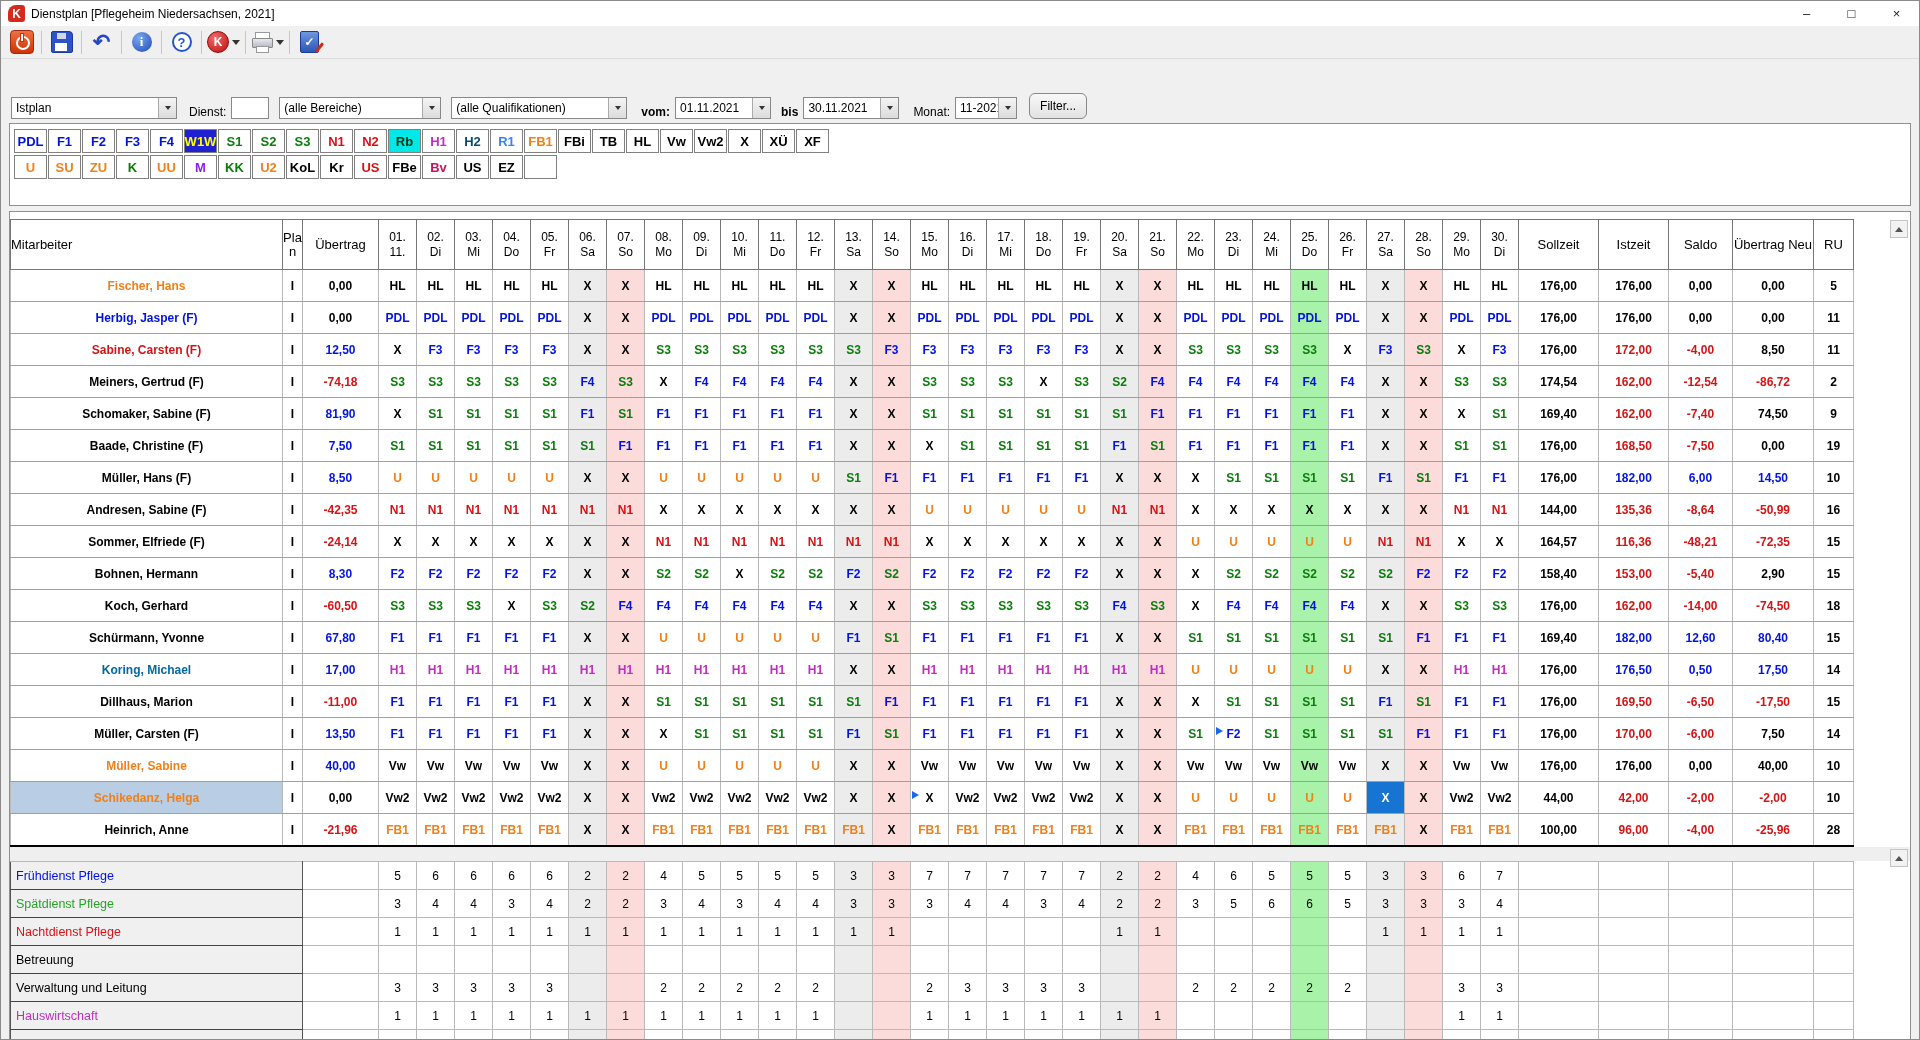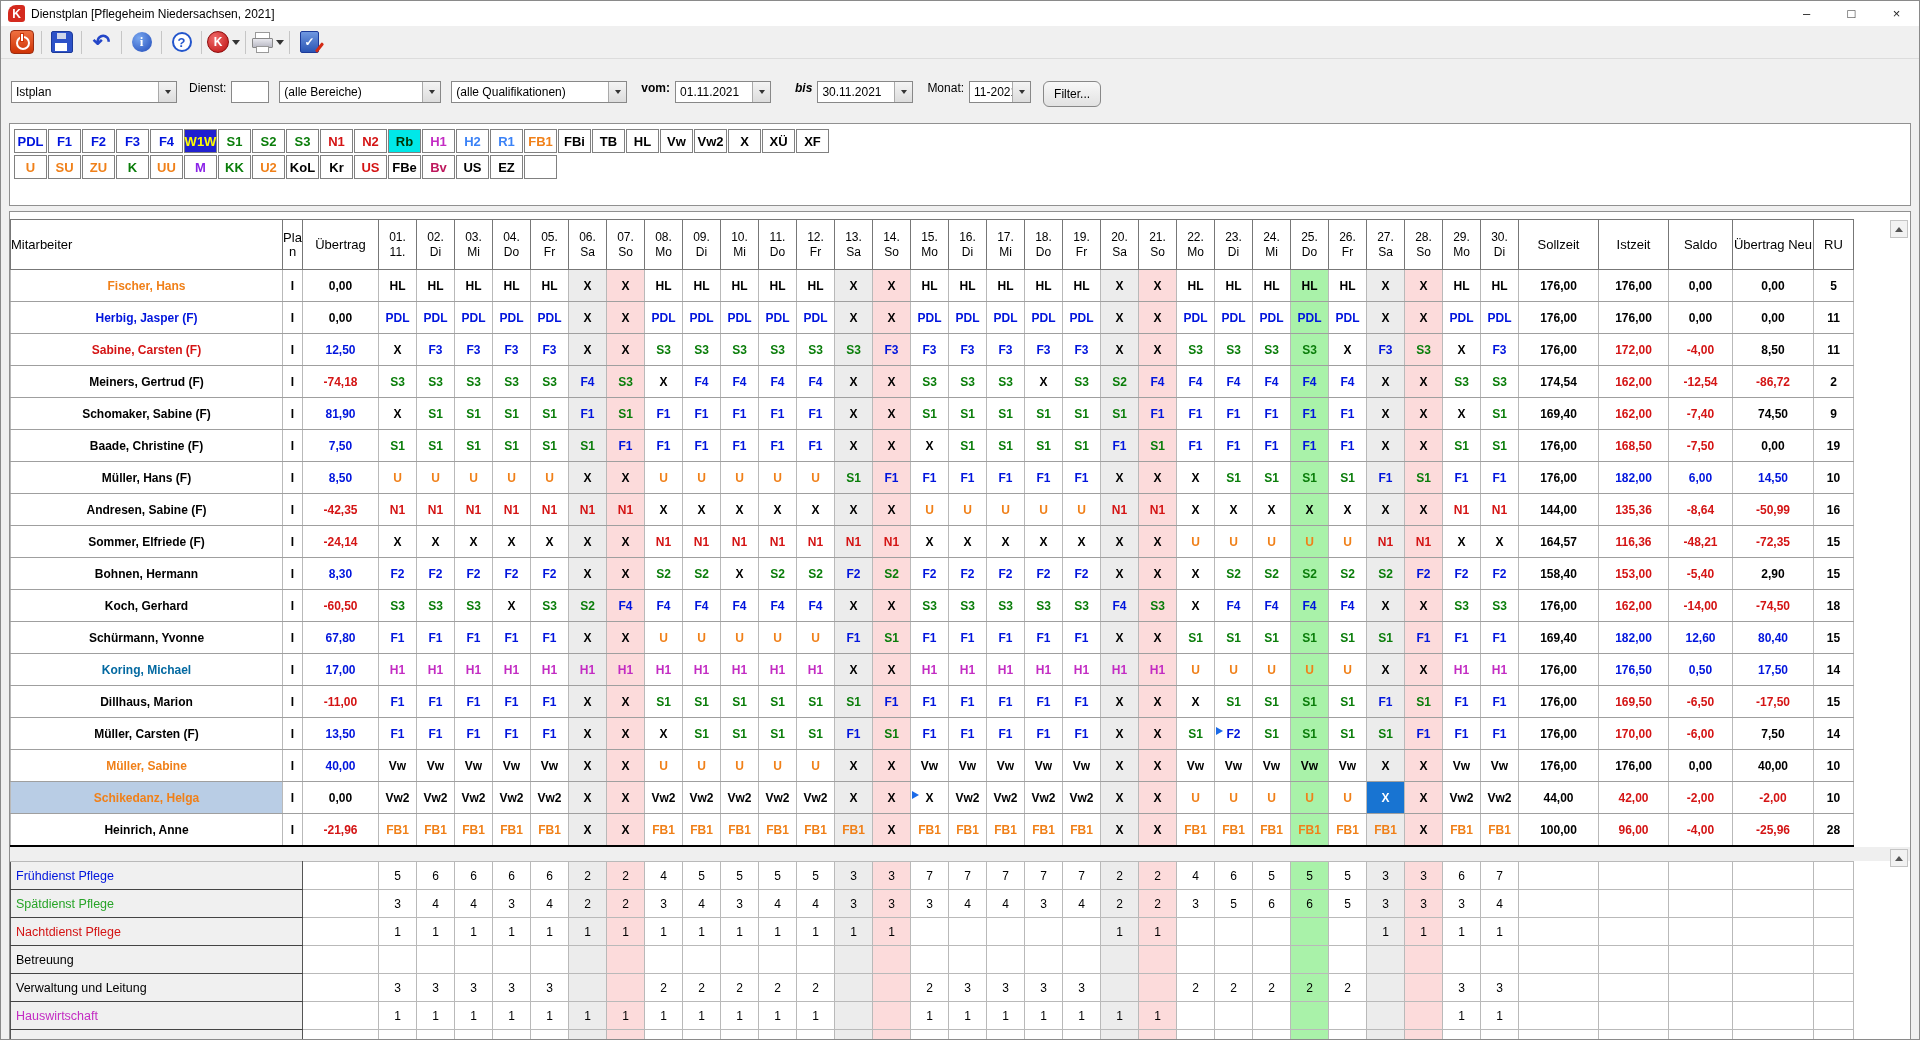--- a/index.html
+++ b/index.html
@@ -46,21 +46,21 @@
   .ddarrow{width:0;height:0;border-left:4px solid transparent;border-right:4px solid transparent;border-top:5px solid #333;margin-left:3px;}
 
   
   .tabstrip{position:absolute;left:0;top:57px;right:0;height:23px;background:#f0f0f0;border-bottom:1px solid #a8a8a8;}
   .tab{position:absolute;left:9px;top:2px;height:21px;width:88px;background:#f4f4f4;border:1px solid #999;
        border-bottom:none;border-radius:2px 2px 0 0;display:flex;align-items:center;justify-content:center;font-size:12px;}
   .lastchange{position:absolute;left:0;top:4px;width:1690px;text-align:center;font-size:11px;color:#5a5a5a;}
   .rstatus{position:absolute;right:10px;top:4px;font-size:11px;color:#5a5a5a;}
 
   
-  .filterbar{position:absolute;left:0;top:80px;right:0;height:38px;display:flex;align-items:flex-start;
+  .filterbar{position:absolute;left:0;top:80px;right:0;height:38px;display:flex;align-items:flex-end;
              padding-left:10px;background:#f0f0f0;}
   .flabel{font-size:12px;margin:0 5px;}
   .flabel.b{font-weight:bold;}
   .combo{height:22px;background:#fff;border:1px solid #888;display:flex;align-items:center;font-size:12px;box-sizing:border-box;}
   .combo .val{padding-left:4px;white-space:nowrap;overflow:hidden;flex:1;}
   .combo .btn{width:17px;align-self:stretch;background:linear-gradient(#f4f4f4,#dcdcdc);border-left:1px solid #aaa;
               display:flex;align-items:center;justify-content:center;}
   .combo .btn .car{width:0;height:0;border-left:3.5px solid transparent;border-right:3.5px solid transparent;border-top:4px solid #333;}
   .finput{height:22px;width:38px;border:1px solid #888;background:#fff;box-sizing:border-box;font-size:12px;padding:0 3px;}
   .fbutton{height:24px;margin-left:12px;padding:0 10px;background:linear-gradient(#f8f8f8,#e2e2e2);
@@ -194,21 +194,21 @@
           <div class="car"></div>
         </div>
     </div>
     <span class="flabel b" style="margin-left:14px;">vom:</span>
     <div class="combo" style="width:96px;">
       <span class="val">01.11.2021</span>
       <div class="btn">
           <div class="car"></div>
         </div>
     </div>
-    <span class="flabel b" style="margin-left:24px;font-style:italic;">bis</span>
+    <span class="flabel b" style="margin-left:10px;">bis</span>
     <div class="combo" style="width:96px;">
       <span class="val">30.11.2021</span>
       <div class="btn">
           <div class="car"></div>
         </div>
     </div>
     <span class="flabel" style="margin-left:14px;">Monat:</span>
     <div class="combo" style="width:62px;">
       <span class="val">11-2021</span>
       <div class="btn">
@@ -226,21 +226,21 @@
         <div class="lcell" style="color: rgb(0, 20, 221);">F3</div>
         <div class="lcell" style="color: rgb(0, 20, 221);">F4</div>
         <div class="lcell" style="color: rgb(255, 255, 0); background: rgb(32, 32, 208);">W1W</div>
         <div class="lcell" style="color: rgb(10, 125, 10);">S1</div>
         <div class="lcell" style="color: rgb(10, 125, 10);">S2</div>
         <div class="lcell" style="color: rgb(10, 125, 10);">S3</div>
         <div class="lcell" style="color: rgb(212, 20, 20);">N1</div>
         <div class="lcell" style="color: rgb(212, 20, 20);">N2</div>
         <div class="lcell" style="color: rgb(0, 51, 0); background: rgb(0, 232, 232);">Rb</div>
         <div class="lcell" style="color: rgb(195, 44, 195);">H1</div>
-        <div class="lcell" style="color: #3b82f6;">H2</div>
+        <div class="lcell" style="color: #0c4a6e;">H2</div>
         <div class="lcell" style="color: #3b82f6;">R1</div>
         <div class="lcell" style="color: rgb(240, 128, 25);">FB1</div>
         <div class="lcell" style="color: rgb(0, 0, 0);">FBi</div>
         <div class="lcell" style="color: rgb(0, 0, 0);">TB</div>
         <div class="lcell" style="color: rgb(0, 0, 0);">HL</div>
         <div class="lcell" style="color: rgb(0, 0, 0);">Vw</div>
         <div class="lcell" style="color: rgb(0, 0, 0);">Vw2</div>
         <div class="lcell" style="color: rgb(0, 0, 0);">X</div>
         <div class="lcell" style="color: rgb(0, 0, 0);">XÜ</div>
         <div class="lcell" style="color: rgb(0, 0, 0);">XF</div>

